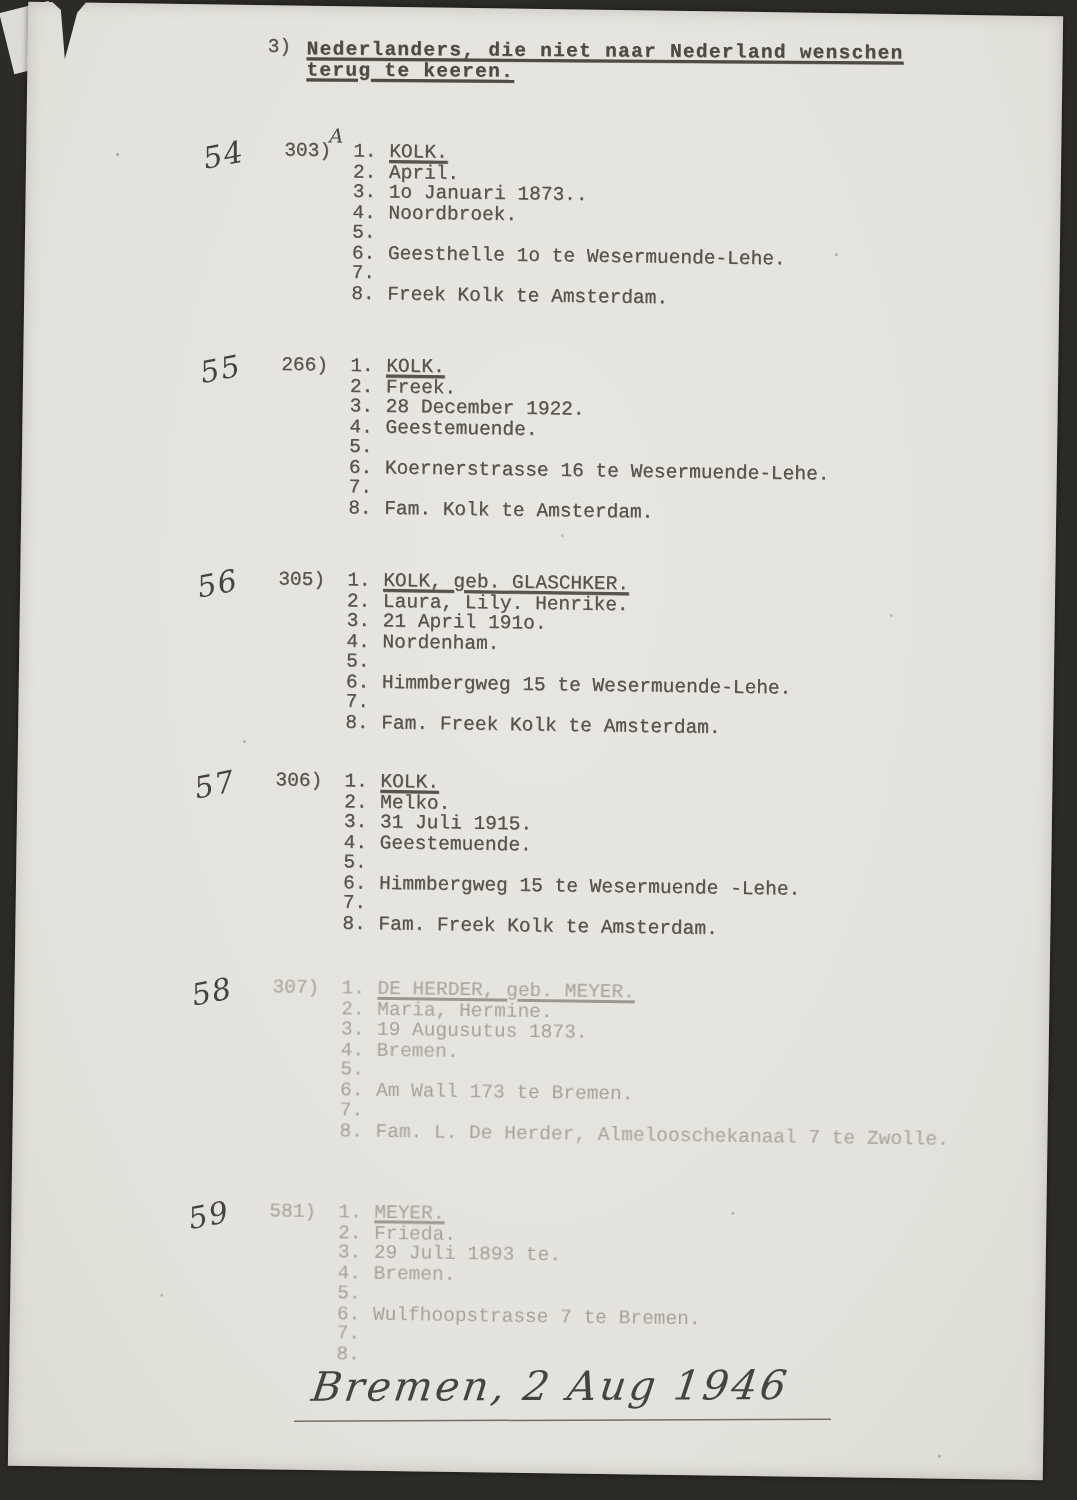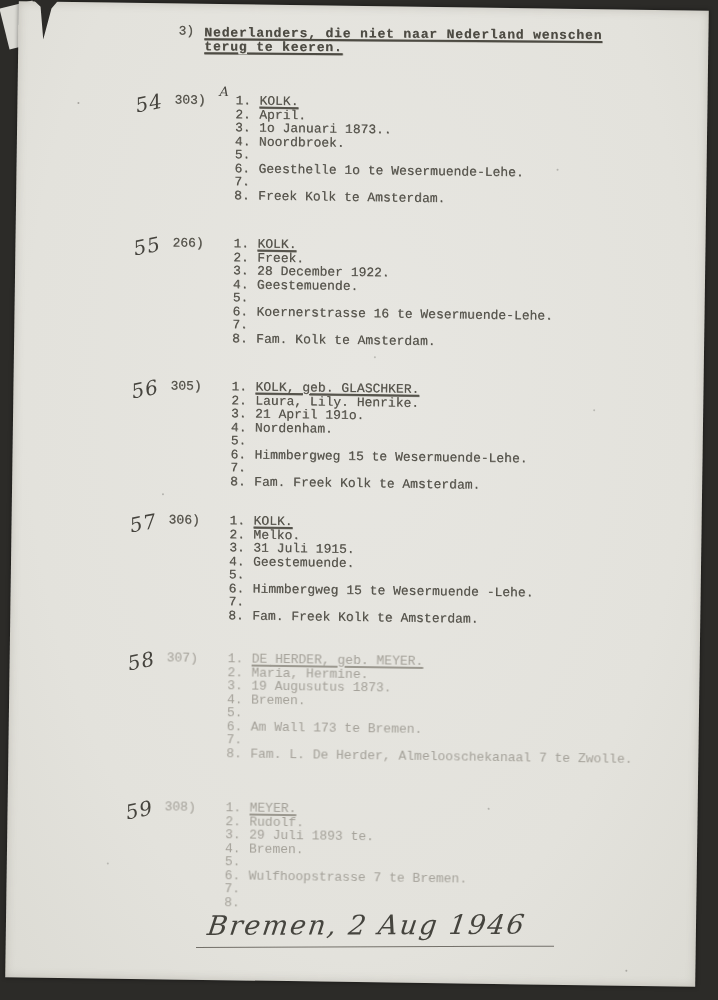--- a/index.html
+++ b/index.html
@@ -51,21 +51,21 @@
   .entry{position:absolute;left:108px;width:580px;}
   .margin-note{
     position:absolute;left:10px;top:-2px;
     font-family:"DejaVu Serif",serif;font-style:italic;font-size:20px;
     color:#45433d;transform:rotate(-12deg);letter-spacing:1px;
   }
   .entry-annotation{
     position:absolute;left:94px;top:-10px;
     font-family:"DejaVu Serif",serif;font-style:italic;font-size:13px;color:#4a4842;
   }
-  .entry-number{position:absolute;left:49px;top:0;}
+  .entry-number{position:absolute;left:64px;top:0;}
   .entry-lines{margin-left:110px;}
   .line{height:13.5px;}
   .lnum{display:inline-block;width:24px;}
   .ltext{}
   .entry.faded .type, .entry.faded.typewrap .line{
     color:#a5a29a;text-shadow:none;filter:blur(0.35px);
   }
   .entry.faded .ltext.u{text-decoration-color:#9b988f;}
   
   .footer{
@@ -169,25 +169,25 @@
             <div class="line type"><span class="lnum">3.</span><span class="ltext">19 Augusutus 1873.</span></div>
             <div class="line type"><span class="lnum">4.</span><span class="ltext">Bremen.</span></div>
             <div class="line type"><span class="lnum">5.</span><span class="ltext"></span></div>
             <div class="line type"><span class="lnum">6.</span><span class="ltext">Am Wall 173 te Bremen.</span></div>
             <div class="line type"><span class="lnum">7.</span><span class="ltext"></span></div>
             <div class="line type"><span class="lnum">8.</span><span class="ltext">Fam. L. De Herder, Almelooschekanaal 7 te Zwolle.</span></div>
           </div>
   </div>
         <div class="entry typewrap faded" style="top: 797px;">
     <span class="margin-note">59</span>
-    <span class="entry-number type">308)</span>
+    <span class="entry-number type">581)</span>
     <span class="entry-annotation"></span>
     <div class="entry-lines">
             <div class="line type"><span class="lnum">1.</span><span class="ltext u">MEYER.</span></div>
-            <div class="line type"><span class="lnum">2.</span><span class="ltext">Rudolf.</span></div>
+            <div class="line type"><span class="lnum">2.</span><span class="ltext">Frieda.</span></div>
             <div class="line type"><span class="lnum">3.</span><span class="ltext">29 Juli 1893 te.</span></div>
             <div class="line type"><span class="lnum">4.</span><span class="ltext">Bremen.</span></div>
             <div class="line type"><span class="lnum">5.</span><span class="ltext"></span></div>
             <div class="line type"><span class="lnum">6.</span><span class="ltext">Wulfhoopstrasse 7 te Bremen.</span></div>
             <div class="line type"><span class="lnum">7.</span><span class="ltext"></span></div>
             <div class="line type"><span class="lnum">8.</span><span class="ltext"></span></div>
           </div>
   </div>
       </div>
 

